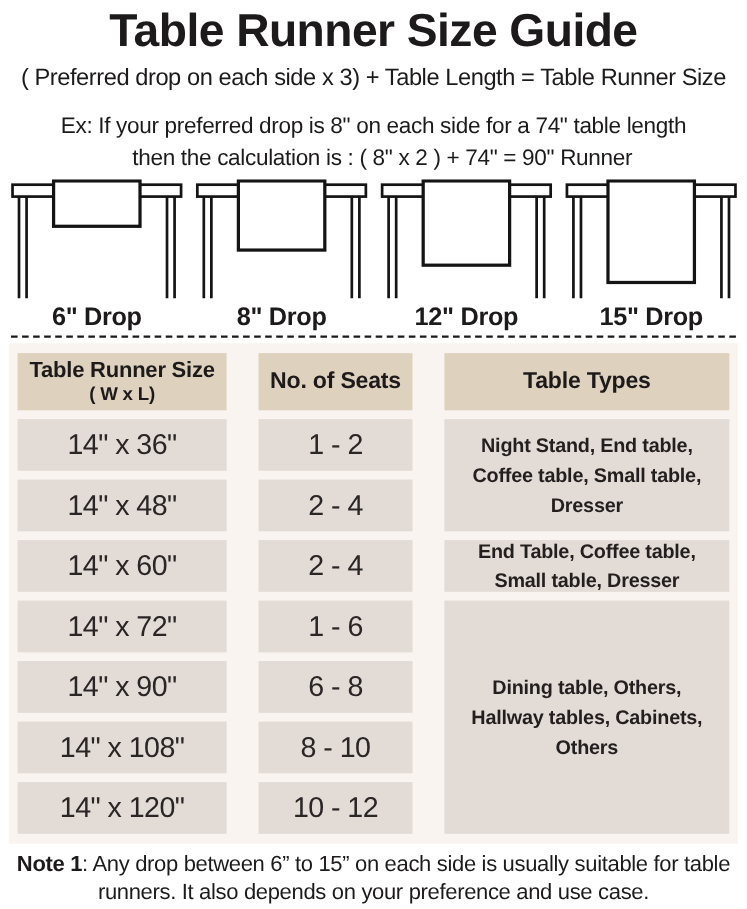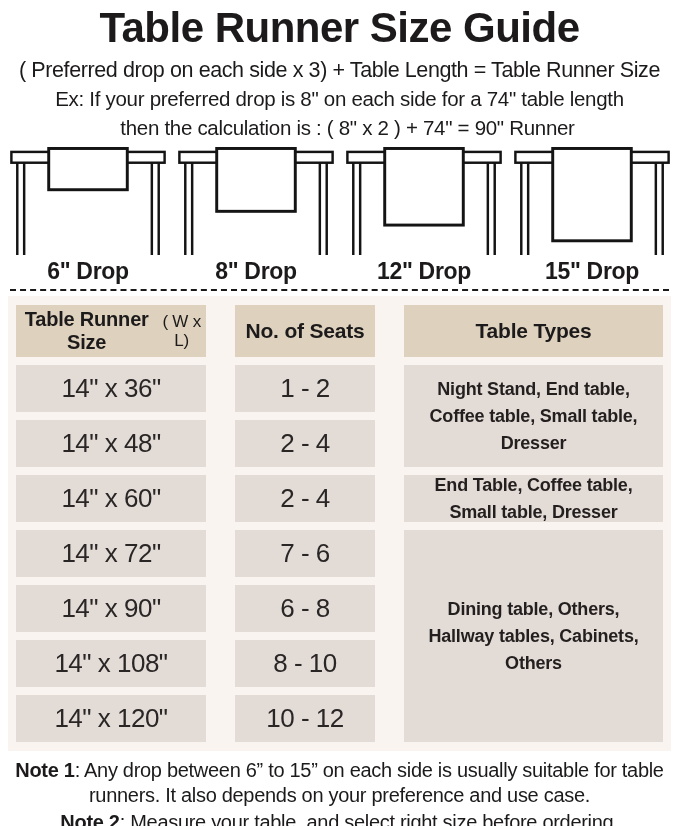--- a/index.html
+++ b/index.html
@@ -34,21 +34,21 @@
     margin-top: 7px;
     letter-spacing: -0.4px;
     white-space: nowrap;
   }
   .example {
     text-align: center;
     font-size: 20.5px;
     letter-spacing: -0.3px;
     white-space: nowrap;
   }
-  .example.first { margin-top: 4px; }
+  .example.first { margin-top: 20px; }
   .example.second { margin-top: 5px; padding-left: 16px; }
 
   .diagrams {
     display: flex;
     justify-content: space-between;
     padding: 0 4px;
     margin-top: 7px;
     height: 138px;
   }
   .diagram {
@@ -77,30 +77,30 @@
   .grid {
     display: grid;
     grid-template-columns: 190px 140px 259px;
     grid-template-rows: 52px repeat(7, 47px);
     column-gap: 29px;
     row-gap: 8px;
   }
   .hcell {
     background: var(--header-bg);
     display: flex;
-    flex-direction: row;
+    flex-direction: column;
     align-items: center;
     justify-content: center;
     text-align: center;
     font-weight: 700;
     font-size: 21px;
     letter-spacing: -0.2px;
   }
   .h-main { font-size: 20px; font-weight: 700; line-height: 1.15; }
-  .h-sub  { font-size: 17px; font-weight: 400; line-height: 1.15; }
+  .h-sub  { font-size: 17px; font-weight: 700; line-height: 1.15; }
   .cell {
     background: var(--cell-bg);
     display: flex;
     align-items: center;
     justify-content: center;
     text-align: center;
   }
   .cell.size, .cell.seats {
     font-size: 26px;
     font-weight: 400;
@@ -195,21 +195,21 @@
       <div class="cell size" style="grid-area:2/1">14" x 36"</div>
       <div class="cell seats" style="grid-area:2/2">1 - 2</div>
 
       <div class="cell size" style="grid-area:3/1">14" x 48"</div>
       <div class="cell seats" style="grid-area:3/2">2 - 4</div>
 
       <div class="cell size" style="grid-area:4/1">14" x 60"</div>
       <div class="cell seats" style="grid-area:4/2">2 - 4</div>
 
       <div class="cell size" style="grid-area:5/1">14" x 72"</div>
-      <div class="cell seats" style="grid-area:5/2">7 - 6</div>
+      <div class="cell seats" style="grid-area:5/2">1 - 6</div>
 
       <div class="cell size" style="grid-area:6/1">14" x 90"</div>
       <div class="cell seats" style="grid-area:6/2">6 - 8</div>
 
       <div class="cell size" style="grid-area:7/1">14" x 108"</div>
       <div class="cell seats" style="grid-area:7/2">8 - 10</div>
 
       <div class="cell size" style="grid-area:8/1">14" x 120"</div>
       <div class="cell seats" style="grid-area:8/2">10 - 12</div>
 

